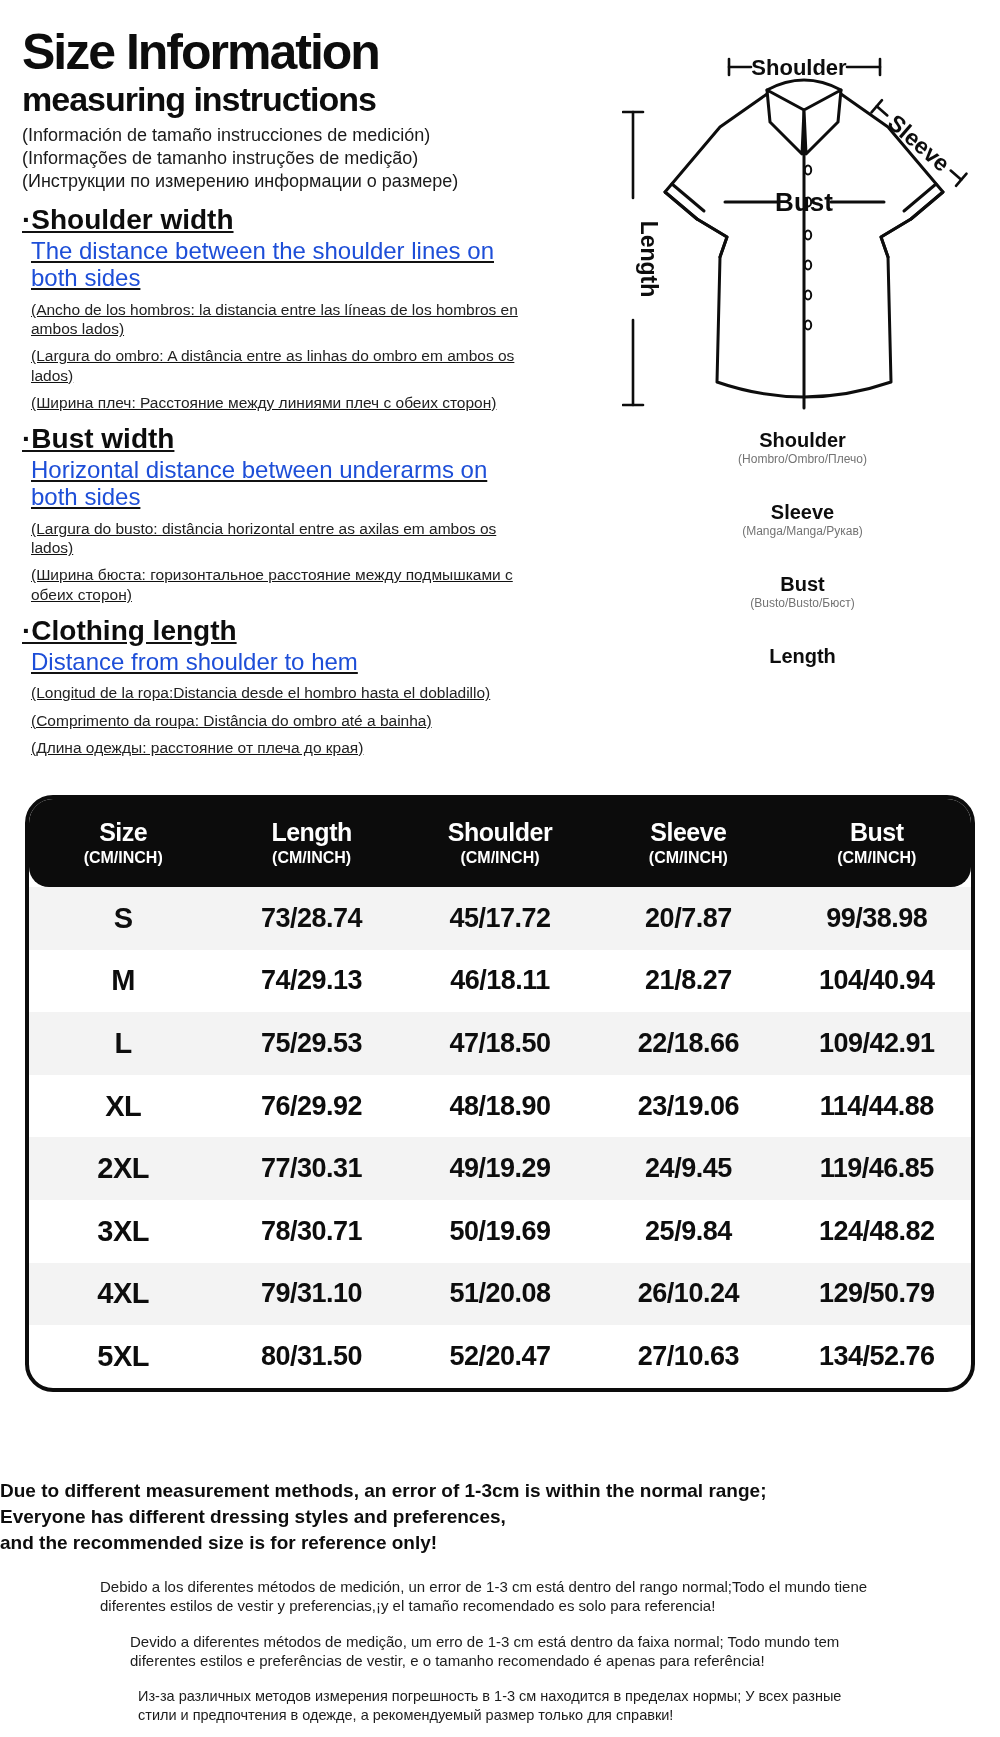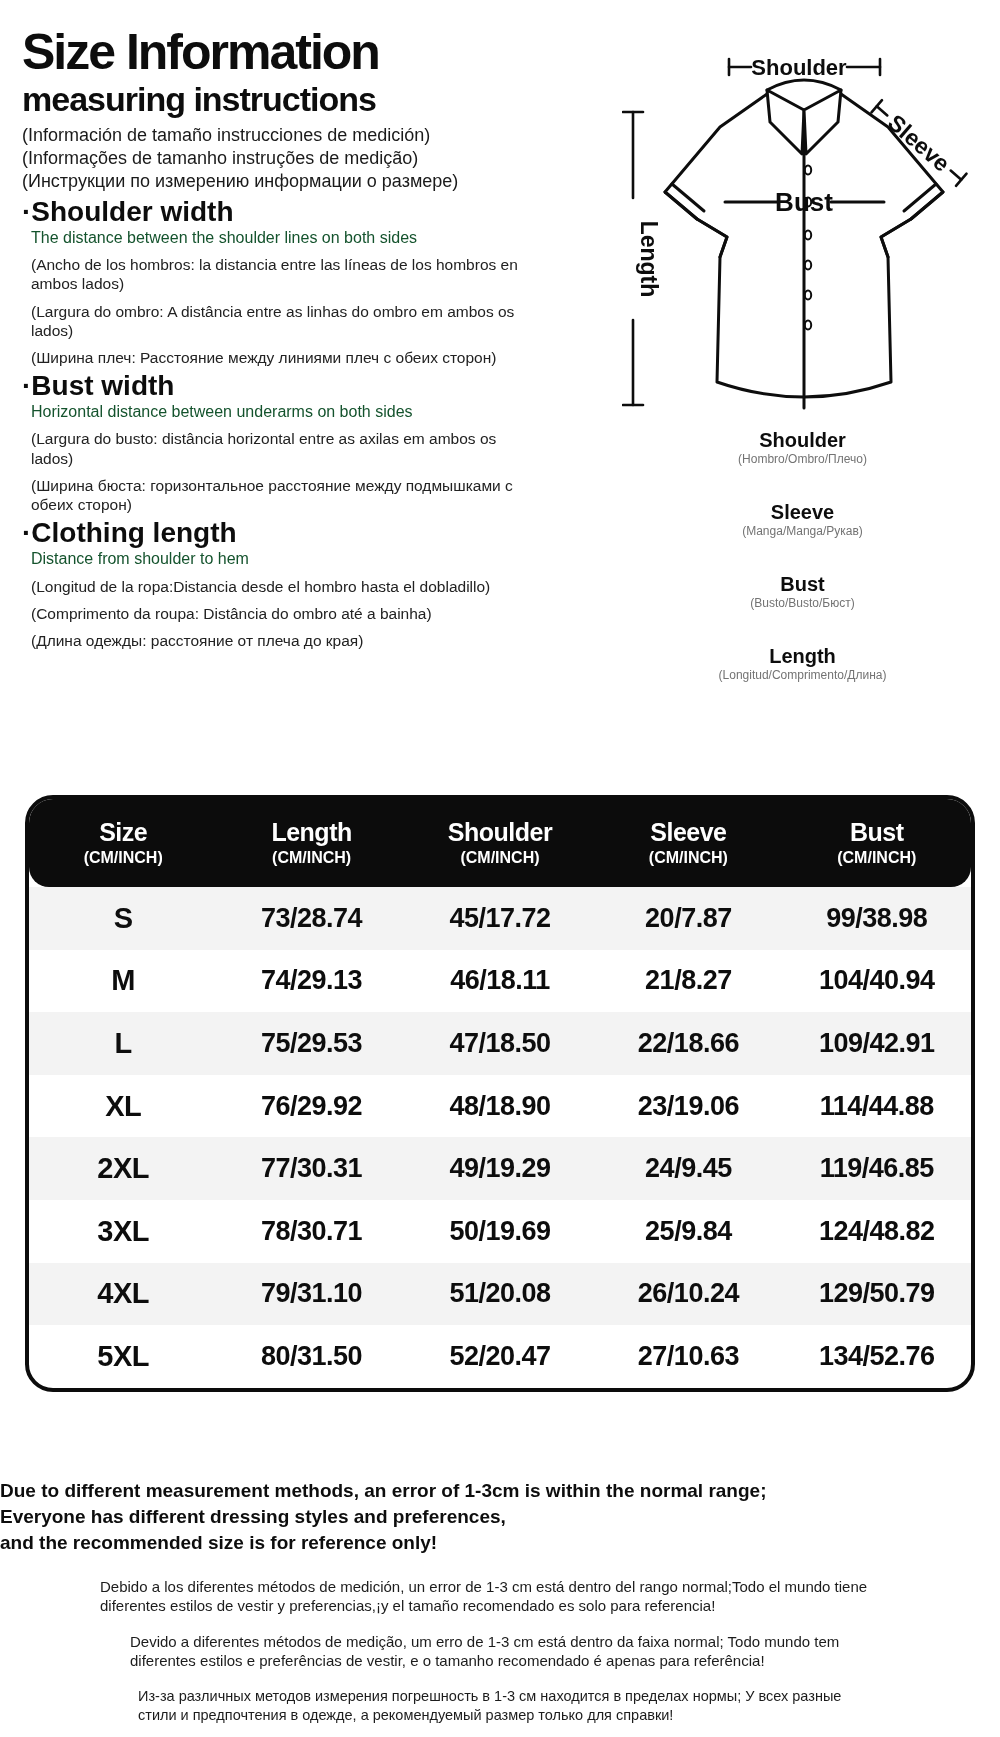--- a/index.html
+++ b/index.html
@@ -7,24 +7,24 @@
   .canvas {
     position: relative; width: 1000px; height: 1737px;
     background: #fff; color: #111; overflow: hidden;
     font-family: "Liberation Sans", "DejaVu Sans", sans-serif;
   }
   
   .left-col { position: absolute; left: 22px; top: 26px; width: 508px; }
   .h1 { font-size: 50px; font-weight: 700; letter-spacing: -2px; color:#0d0d0d; line-height: 1.05; }
   .h2 { font-size: 34px; font-weight: 700; letter-spacing: -1px; color:#0d0d0d; line-height: 1.1; margin-top: 2px; }
   .sub-trans { margin-top: 6px; font-size: 18px; line-height: 1.28; color:#1a1a1a; }
-  .section { margin-top: 4px; }
+  .section { margin-top: 12px; text-decoration: underline; }
   .section:first-of-type { margin-top: 26px; }
   .sec-title { font-size: 28px; font-weight: 700; color:#0d0d0d; line-height: 1.1; }
-  .sec-desc { font-size: 16px; margin-left: 9px; line-height: 1.15; margin-top: 1px; color:#14532d; }
+  .sec-desc { font-size: 24px; margin-left: 9px; line-height: 1.15; margin-top: 1px; color:#1d4ed8; }
   .sec-small { font-size: 15.5px; line-height: 1.24; margin: 8px 0 0 9px; color:#222; }
   
   .diagram-svg { position: absolute; left: 622px; top: 52px; width: 350px; height: 365px; }
   .legend { position: absolute; left: 625px; top: 428px; width: 355px; text-align: center; }
   .legend-group { margin-bottom: 33px; }
   .legend-term { font-size: 20px; font-weight: 700; line-height: 1.2; color:#0d0d0d; }
   .legend-trans { font-size: 12px; line-height: 1.25; color:#737373; }
   
   .size-table {
     position: absolute; left: 25px; top: 795px; width: 950px; height: 597px;
@@ -158,21 +158,20 @@
     <div class="legend-group">
       <div class="legend-term">Sleeve</div>
       <div class="legend-trans">(Manga/Manga/Рукав)</div>
     </div>
     <div class="legend-group">
       <div class="legend-term">Bust</div>
       <div class="legend-trans">(Busto/Busto/Бюст)</div>
     </div>
     <div class="legend-group">
       <div class="legend-term">Length</div>
-      <div class="legend-trans">(Longitud/Comprimento/Длина)</div>
     </div>
   </div>
 
   <div class="size-table">
     <div class="table-header">
       <div class="th">
         <div class="lbl">Size</div>
         <div class="unit">(CM/INCH)</div>
       </div>
       <div class="th">

